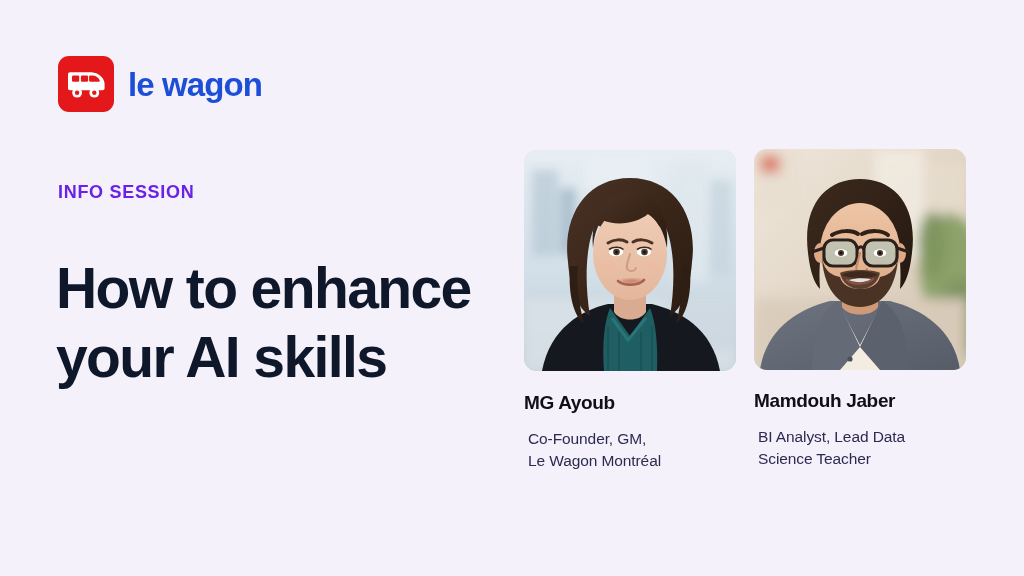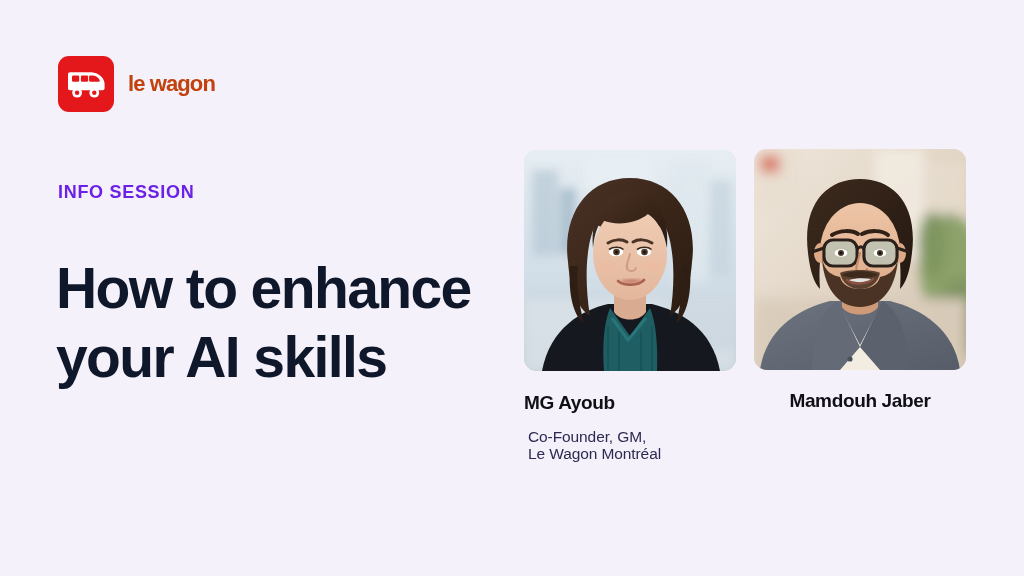--- a/index.html
+++ b/index.html
@@ -37,24 +37,24 @@
     background: #e4181a;
     display: flex;
     align-items: center;
     justify-content: center;
     flex: none;
   }
   .brand-mark svg {
     display: block;
   }
   .brand-word {
-    font-size: 22px;
+    font-size: 33px;
     font-weight: 700;
     letter-spacing: -0.9px;
-    color: #c2410c;
+    color: #1d4ed8;
     line-height: 1;
     white-space: nowrap;
   }
 
   
   .eyebrow {
     position: absolute;
     left: 58px;
     top: 183px;
     font-size: 18px;
@@ -85,21 +85,20 @@
     display: flex;
     gap: 18px;
     align-items: flex-start;
   }
   .speaker {
     width: 212px;
     flex: none;
   }
   .speaker--raised {
     margin-top: -1px;
-    text-align: center;
   }
   .portrait {
     position: relative;
     width: 212px;
     height: 221px;
     border-radius: 13px;
     overflow: hidden;
     background: #cfd9e2;
   }
   .portrait svg {
@@ -114,21 +113,21 @@
     letter-spacing: -0.35px;
     color: #100f15;
     line-height: 1.2;
     white-space: nowrap;
   }
   .speaker-role {
     margin-top: 13px;
     margin-left: 4px;
     font-size: 15.5px;
     font-weight: 400;
-    line-height: 17px;
+    line-height: 22px;
     color: #2d2a52;
     letter-spacing: -0.1px;
     white-space: pre-line;
   }
   .speaker--raised .speaker-name {
     margin-top: 20px;
   }
 </style>
 </head>
 <body>
@@ -316,16 +315,18 @@
           <path d="M68 104 C68 138 84 158 106 158 C128 158 144 138 144 104 C144 120 136 126 126 128 C124 136 116 140 106 140 C96 140 88 136 86 128 C76 126 68 120 68 104 Z" fill="#4a3324"></path>
           <path d="M86 124 C92 120 120 120 126 124 C124 134 116 140 106 140 C96 140 88 134 86 124 Z" fill="#5a4030"></path>
 
           <path d="M88 126 C94 121 118 121 124 126 C118 130 94 130 88 126 Z" fill="#3e2a1d"></path>
 
           <path d="M93 131 C99 136 113 136 119 130" stroke="#8c4f40" stroke-width="2.4" fill="none" stroke-linecap="round"></path>
           <path d="M95 131 C101 134 112 134 117 130 C110 129 101 129 95 131 Z" fill="#ffffff" opacity="0.85"></path>
         </svg>
       </div>
       <div class="speaker-name">Mamdouh Jaber</div>
+      <div class="speaker-role">BI Analyst, Lead Data
+Science Teacher</div>
     </div>
 
   </div>
 </div>
 
 </body></html>

